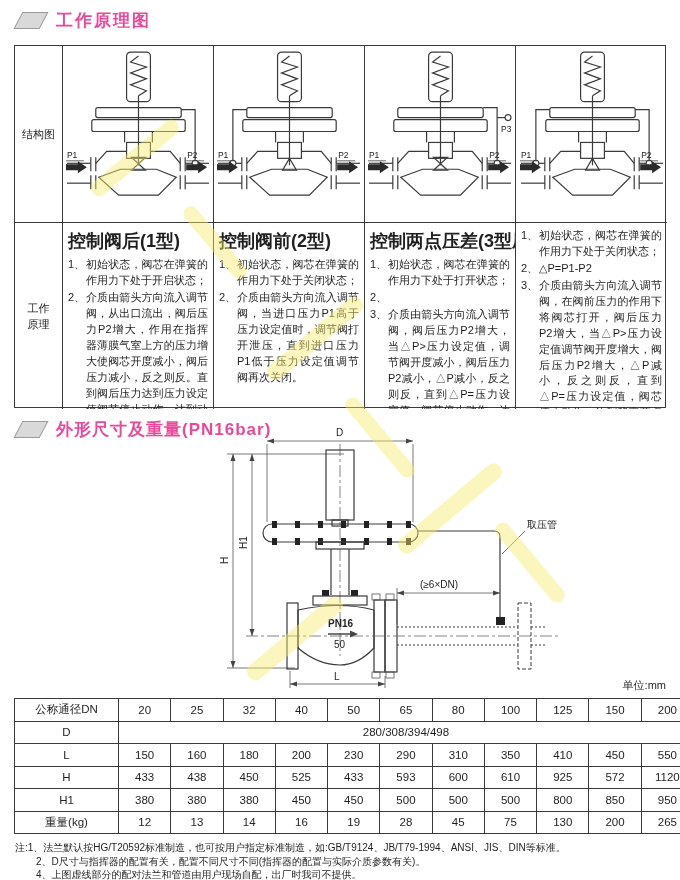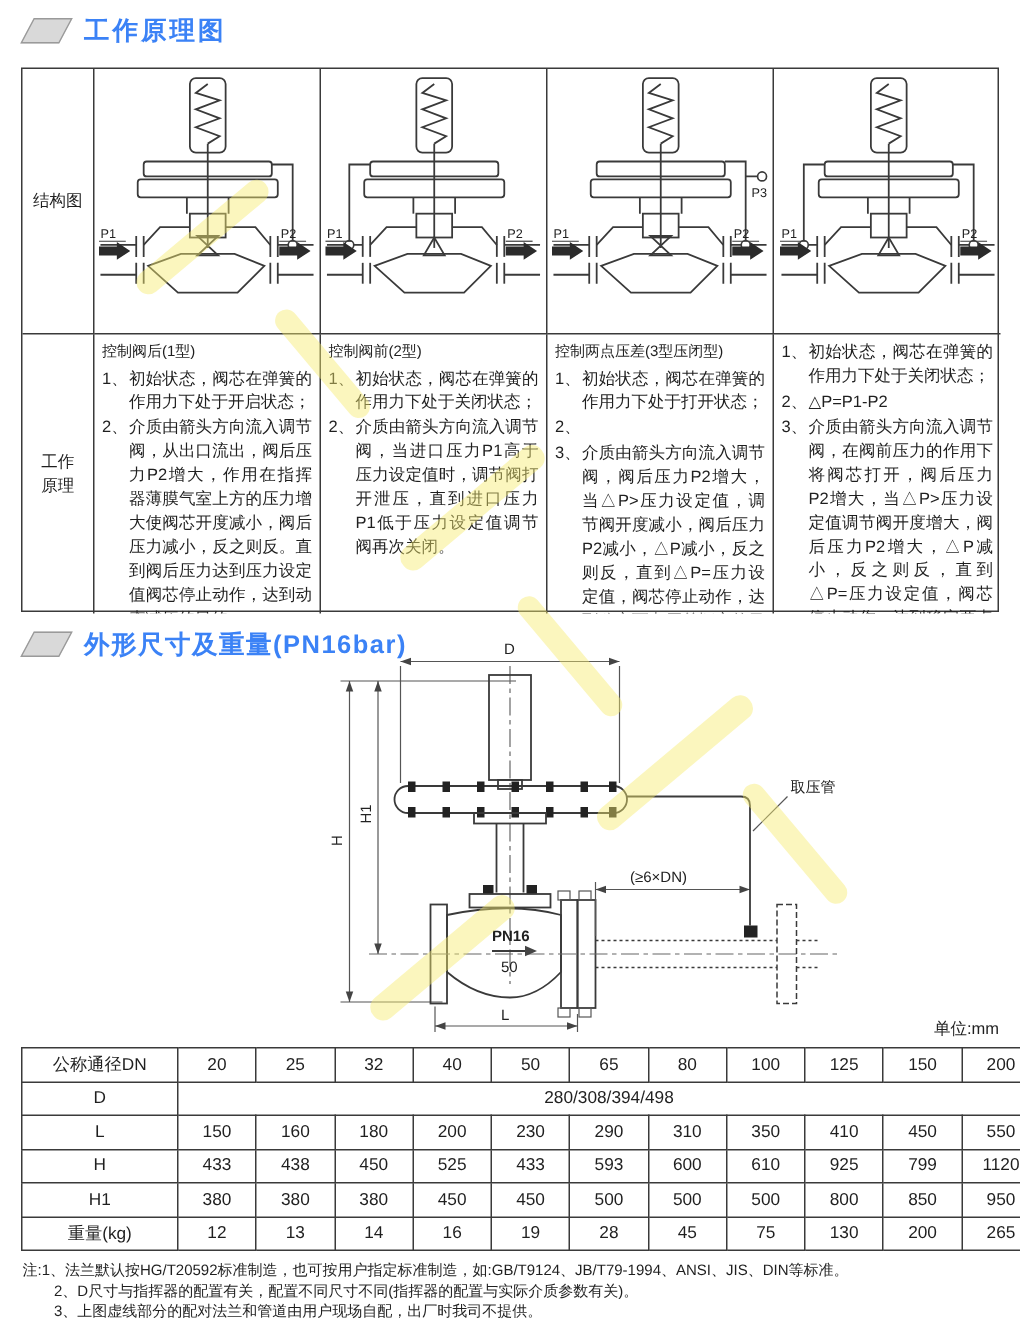--- a/index.html
+++ b/index.html
@@ -3,34 +3,34 @@
 <meta charset="utf-8">
 <style>
   html,body{margin:0;padding:0;background:#fff;}
   body{width:680px;height:880px;position:relative;overflow:hidden;
        font-family:"Liberation Sans",sans-serif;color:#1f1f1f;}
   .abs{position:absolute;}
   
   .sec-head{position:absolute;left:18px;display:flex;align-items:center;gap:12px;}
   .marker{width:24px;height:15px;background:#d9d9d9;border:1px solid #9a9a9a;
           transform:skewX(-28deg);}
-  .sec-title{font-size:17px;font-weight:bold;letter-spacing:2px;color:#3b82f6;}
+  .sec-title{font-size:17px;font-weight:bold;letter-spacing:2px;color:#ec4899;}
   
   .ptable{position:absolute;left:14px;top:45px;width:652px;height:363px;
           display:grid;grid-template-columns:48px 151px 151px 151px 151px;
           grid-template-rows:177px 186px;border:1.5px solid #3a3a3a;box-sizing:border-box;}
   .ptable>div{border-right:1px solid #3a3a3a;border-bottom:1px solid #3a3a3a;
           box-sizing:border-box;overflow:hidden;}
   .ptable>div:nth-child(5n){border-right:none;}
   .ptable>div:nth-child(n+6){border-bottom:none;}
   .rowlab{display:flex;align-items:center;justify-content:center;font-size:11px;
           white-space:pre-line;text-align:center;line-height:1.5;}
   .diagcell{display:flex;align-items:center;justify-content:center;text-align:center;}
   .txtcell{padding:5px 5px 4px 5px;font-size:11px;line-height:1.45;}
-  .txtcell h3{margin:0 0 3px 0;font-size:10px;font-weight:normal;white-space:nowrap;}
+  .txtcell h3{margin:0 0 3px 0;font-size:18px;font-weight:bold;white-space:nowrap;}
   .item{display:flex;margin-bottom:1px;}
   .item .n{flex:0 0 18px;}
   .item .t{flex:1;white-space:pre-line;text-align:justify;}
   
   svg.schem line,svg.schem polyline,svg.schem path,svg.schem rect
     {stroke:#3a3a3a;stroke-width:1.2;fill:none;}
   svg.schem circle{stroke:#3a3a3a;stroke-width:1.1;fill:#fff;}
   svg.schem .fat{fill:#2b2b2b;stroke:none;}
   svg.schem text{fill:#222;font-size:8.5px;stroke:none;font-family:"Liberation Sans",sans-serif;}
   
@@ -425,21 +425,21 @@
     <td>H</td>
     <td>433</td>
     <td>438</td>
     <td>450</td>
     <td>525</td>
     <td>433</td>
     <td>593</td>
     <td>600</td>
     <td>610</td>
     <td>925</td>
-    <td>799</td>
+    <td>572</td>
     <td>1120</td>
   </tr>
   <tr>
     <td>H1</td>
     <td>380</td>
     <td>380</td>
     <td>380</td>
     <td>450</td>
     <td>450</td>
     <td>500</td>
@@ -462,14 +462,14 @@
     <td>130</td>
     <td>200</td>
     <td>265</td>
   </tr>
 </tbody>
   </table>
 
 <div class="notes">
   <div class="nl">注:1、法兰默认按HG/T20592标准制造，也可按用户指定标准制造，如:GB/T9124、JB/T79-1994、ANSI、JIS、DIN等标准。</div>
   <div class="nl ind">2、D尺寸与指挥器的配置有关，配置不同尺寸不同(指挥器的配置与实际介质参数有关)。</div>
-  <div class="nl ind">3、上图虚线部分的配对法兰和管道由用户现场自配，出厂时我司不提供。</div>
+  <div class="nl ind">4、上图虚线部分的配对法兰和管道由用户现场自配，出厂时我司不提供。</div>
 </div>
 
 </body></html>

